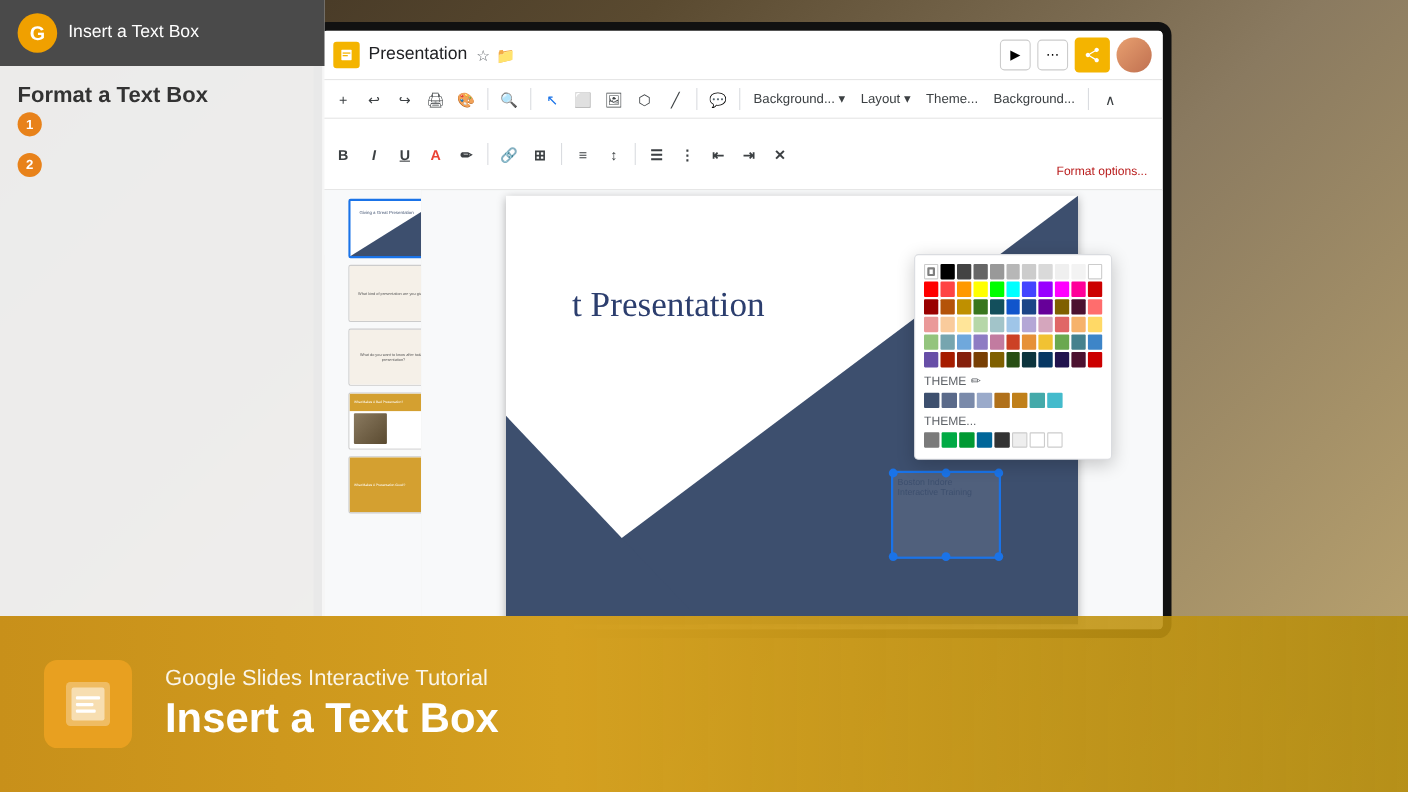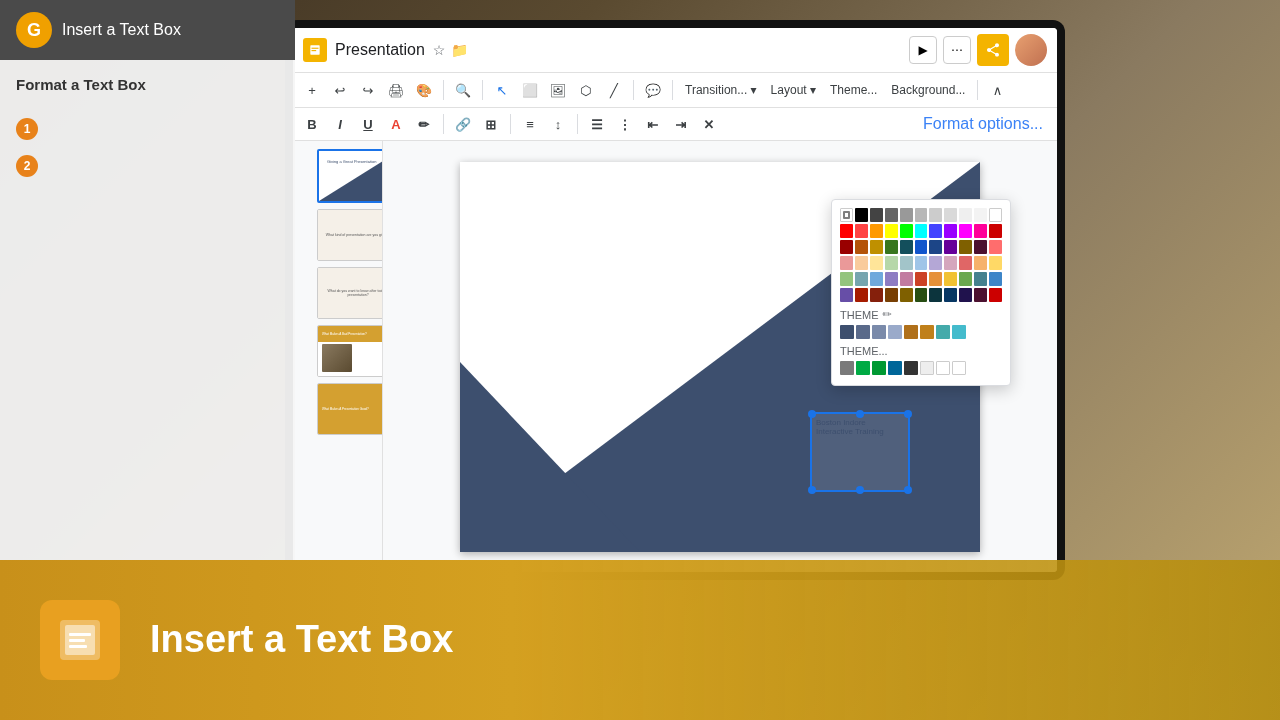--- a/index.html
+++ b/index.html
@@ -44,24 +44,24 @@
       color: white;
       font-size: 16px;
       font-weight: 500;
     }
 
     .sidebar-content {
       padding: 16px;
     }
 
     .section-title {
-      font-size: 15px;
+      font-size: 20px;
       font-weight: bold;
       color: #333;
-      margin-bottom: 24px;
+      margin-bottom: 2px;
     }
 
     .step {
       display: flex;
       gap: 10px;
       margin-bottom: 14px;
       align-items: flex-start;
     }
 
     .step-num {
@@ -244,23 +244,24 @@
       font-weight: bold;
     }
 
     .ft-spacer { flex: 1; }
 
     .format-options-btn {
       height: 26px;
       border: none; background: transparent;
       cursor: pointer;
       border-radius: 3px;
-      font-size: 16px;
-      color: #3b82f6;
+      font-size: 11px;
+      color: #b91c1c;
       padding: 0 8px;
+      margin-top: 32px;
     }
 
     
     .main-area {
       flex: 1;
       display: flex;
       overflow: hidden;
       background: #f8f9fa;
     }
 
@@ -528,21 +529,21 @@
           <button class="tb-btn">🔍</button>
           <div class="tb-separator"></div>
           <button class="tb-btn" style="color:#1a73e8;">↖</button>
           <button class="tb-btn">⬜</button>
           <button class="tb-btn">🖼</button>
           <button class="tb-btn">⬡</button>
           <button class="tb-btn">╱</button>
           <div class="tb-separator"></div>
           <button class="tb-btn">💬</button>
           <div class="tb-separator"></div>
-          <button class="tb-btn-text">Transition... ▾</button>
+          <button class="tb-btn-text">Background... ▾</button>
           <button class="tb-btn-text">Layout ▾</button>
           <button class="tb-btn-text">Theme...</button>
           <button class="tb-btn-text">Background...</button>
           <div class="tb-separator"></div>
           <button class="tb-btn">∧</button>
         </div>
 
         <div class="format-toolbar">
           <button class="ft-btn" style="font-weight:bold;">B</button>
           <button class="ft-btn" style="font-style:italic;">I</button>
@@ -639,20 +640,21 @@
             <div class="slide-canvas">
               <div class="slide-bg-white">
 
                 <div style="position:absolute;bottom:0;left:0;width:100%;height:100%;">
                   <svg width="100%" height="100%" viewBox="0 0 520 390" preserveAspectRatio="none">
                     <polygon points="0,390 520,0 520,390" fill="#3d4f6e"></polygon>
                     <polygon points="0,200 0,390 180,390" fill="#3d4f6e"></polygon>
                   </svg>
                 </div>
 
+                <div class="slide-main-text">t Presentation</div>
 
                 <div class="slide-textbox">
                   <div class="textbox-handle" style="top:-4px;left:-4px;"></div>
                   <div class="textbox-handle" style="top:-4px;right:-4px;"></div>
                   <div class="textbox-handle" style="bottom:-4px;left:-4px;"></div>
                   <div class="textbox-handle" style="bottom:-4px;right:-4px;"></div>
                   <div class="textbox-handle" style="top:-4px;left:50%;transform:translateX(-50%);"></div>
                   <div class="textbox-handle" style="bottom:-4px;left:50%;transform:translateX(-50%);"></div>
                   <div style="padding:4px;font-size:8px;color:#3d4f6e;">Boston Indore Interactive Training</div>
                 </div>
@@ -782,17 +784,18 @@
     <div class="bottom-icon">
       <svg width="50" height="50" viewBox="0 0 50 50" fill="none">
         <rect x="5" y="5" width="40" height="40" rx="4" fill="white" opacity="0.3"></rect>
         <rect x="10" y="10" width="30" height="30" rx="2" fill="white" opacity="0.5"></rect>
         <rect x="14" y="18" width="22" height="3" rx="1" fill="white"></rect>
         <rect x="14" y="24" width="16" height="3" rx="1" fill="white"></rect>
         <rect x="14" y="30" width="18" height="3" rx="1" fill="white"></rect>
       </svg>
     </div>
     <div class="bottom-text">
+      <span class="bottom-subtitle">Google Slides Interactive Tutorial</span>
       <span class="bottom-title">Insert a Text Box</span>
     </div>
   </div>
 
 </div>
 
 </body></html>

